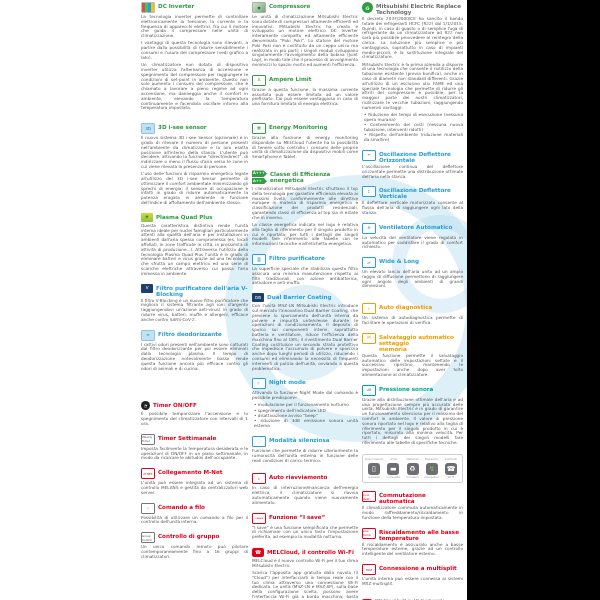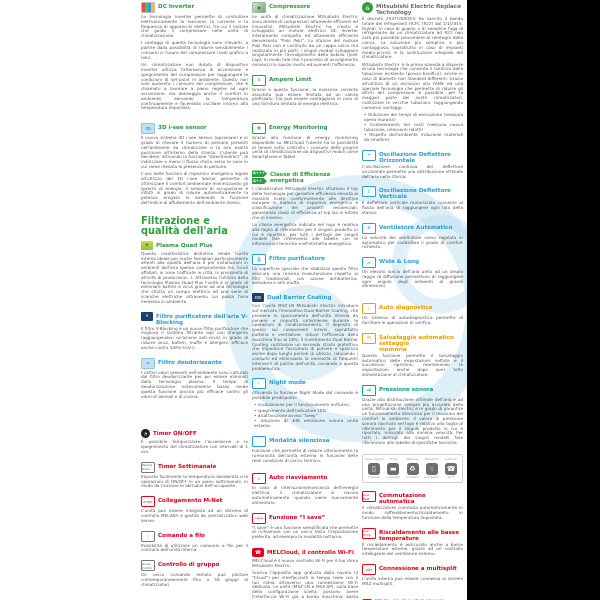--- a/index.html
+++ b/index.html
@@ -79,21 +79,20 @@
         <div class="section" style="margin-top: 12px;">
           <div class="trow">
             <span class="icon i-bluefill">3D</span>
             <div class="sec-title" style="color: rgb(47, 158, 65);">3D i-see sensor</div>
           </div>
           <div class="body">
             <p>Il nuovo sistema 3D i-see Sensor (opzionale) è in grado di rilevare il numero di persone presenti nell'ambiente da climatizzare e la loro esatta posizione all'interno della stanza. L'utente può decidere, attivando la funzione “direct/indirect”, di indirizzare o meno il flusso d'aria verso le zone in cui viene rilevata la presenza di persone.</p>
             <p>L'uso delle funzioni di risparmio energetico legate all'utilizzo del 3D i-see Sensor permette di ottimizzare il comfort ambientale minimizzando gli sprechi di energia: il sensore di occupazione è infatti in grado di ridurre automaticamente la potenza erogata in ambiente in funzione dell'indice di affollamento dell'ambiente stesso.</p>
           </div>
         </div>
-        <div class="bigheader" style="margin-top: 10px;">Filtrazione e qualità dell'aria</div>
         <div class="section">
           <div class="trow">
             <span class="icon i-yellowgreen">≡</span>
             <div class="sec-title" style="color: rgb(47, 158, 65);">Plasma Quad Plus</div>
           </div>
           <div class="body">
             <p>Questa caratteristica distintiva rende l'unità interna ideale per nuclei famigliari particolarmente attenti alla qualità dell'aria e per installazioni in ambienti dall'aria spesso compromessa (es. locali affollati, in zone trafficate in città, in prossimità di attività di produzione...). Attraverso l'utilizzo della tecnologia Plasma Quad Plus l'unità è in grado di eliminare batteri e virus grazie ad una tecnologia che sfrutta un campo elettrico ed una serie di scariche elettriche attraverso cui passa l'aria immessa in ambiente.</p>
           </div>
         </div>
         <div class="section" style="margin-top: 4px;">

